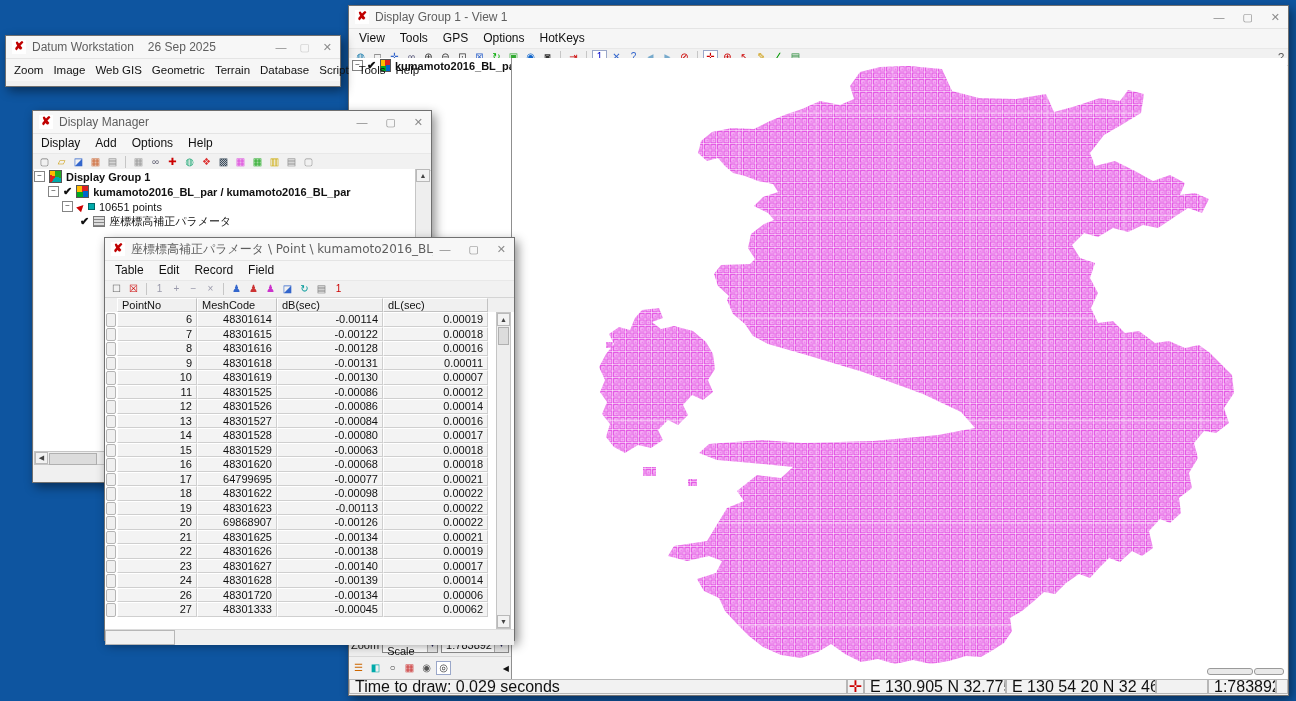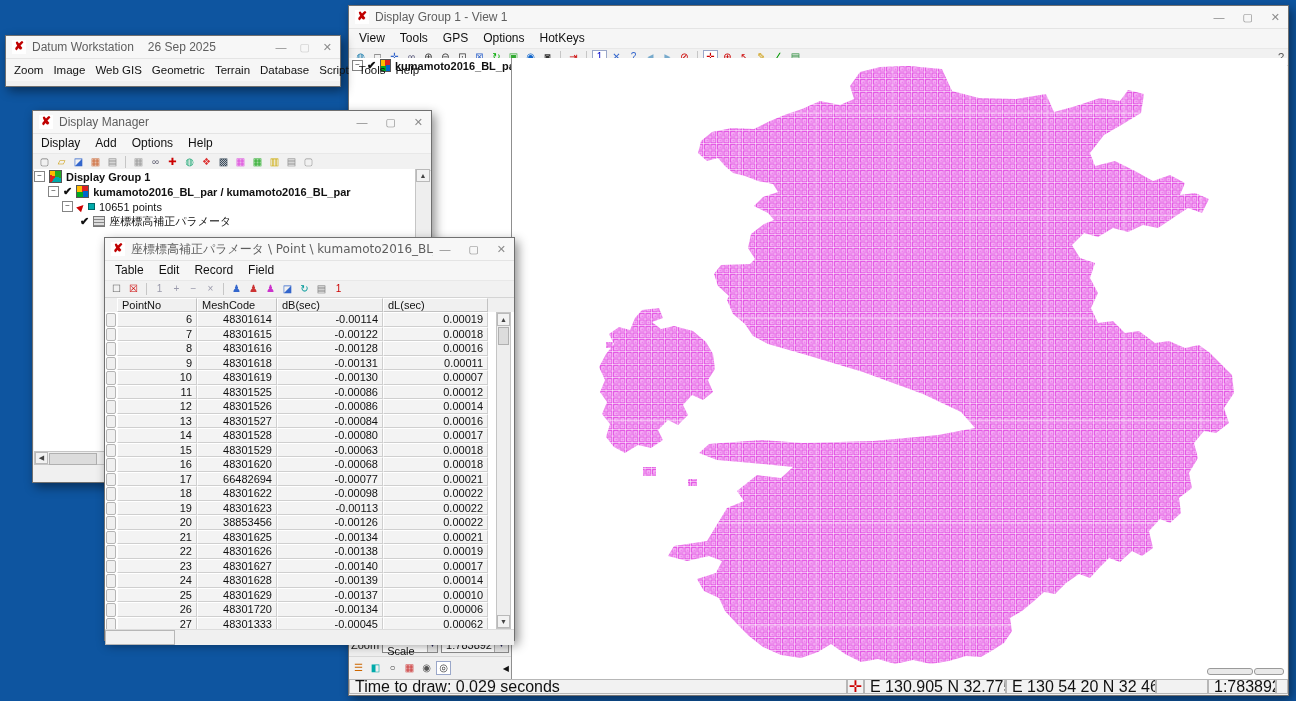--- a/index.html
+++ b/index.html
@@ -432,42 +432,42 @@
           <div class="trow">
             <span class="rsel"></span>
             <span class="tcell c0">16</span>
             <span class="tcell c1">48301620</span>
             <span class="tcell c2">-0.00068</span>
             <span class="tcell c3">0.00018</span>
           </div>
           <div class="trow">
             <span class="rsel"></span>
             <span class="tcell c0">17</span>
-            <span class="tcell c1">66482694</span>
+            <span class="tcell c1">64799695</span>
             <span class="tcell c2">-0.00077</span>
             <span class="tcell c3">0.00021</span>
           </div>
           <div class="trow">
             <span class="rsel"></span>
             <span class="tcell c0">18</span>
             <span class="tcell c1">48301622</span>
             <span class="tcell c2">-0.00098</span>
             <span class="tcell c3">0.00022</span>
           </div>
           <div class="trow">
             <span class="rsel"></span>
             <span class="tcell c0">19</span>
             <span class="tcell c1">48301623</span>
             <span class="tcell c2">-0.00113</span>
             <span class="tcell c3">0.00022</span>
           </div>
           <div class="trow">
             <span class="rsel"></span>
             <span class="tcell c0">20</span>
-            <span class="tcell c1">38853456</span>
+            <span class="tcell c1">69868907</span>
             <span class="tcell c2">-0.00126</span>
             <span class="tcell c3">0.00022</span>
           </div>
           <div class="trow">
             <span class="rsel"></span>
             <span class="tcell c0">21</span>
             <span class="tcell c1">48301625</span>
             <span class="tcell c2">-0.00134</span>
             <span class="tcell c3">0.00021</span>
           </div>
@@ -484,27 +484,20 @@
             <span class="tcell c1">48301627</span>
             <span class="tcell c2">-0.00140</span>
             <span class="tcell c3">0.00017</span>
           </div>
           <div class="trow">
             <span class="rsel"></span>
             <span class="tcell c0">24</span>
             <span class="tcell c1">48301628</span>
             <span class="tcell c2">-0.00139</span>
             <span class="tcell c3">0.00014</span>
-          </div>
-          <div class="trow">
-            <span class="rsel"></span>
-            <span class="tcell c0">25</span>
-            <span class="tcell c1">48301629</span>
-            <span class="tcell c2">-0.00137</span>
-            <span class="tcell c3">0.00010</span>
           </div>
           <div class="trow">
             <span class="rsel"></span>
             <span class="tcell c0">26</span>
             <span class="tcell c1">48301720</span>
             <span class="tcell c2">-0.00134</span>
             <span class="tcell c3">0.00006</span>
           </div>
           <div class="trow">
             <span class="rsel"></span>

